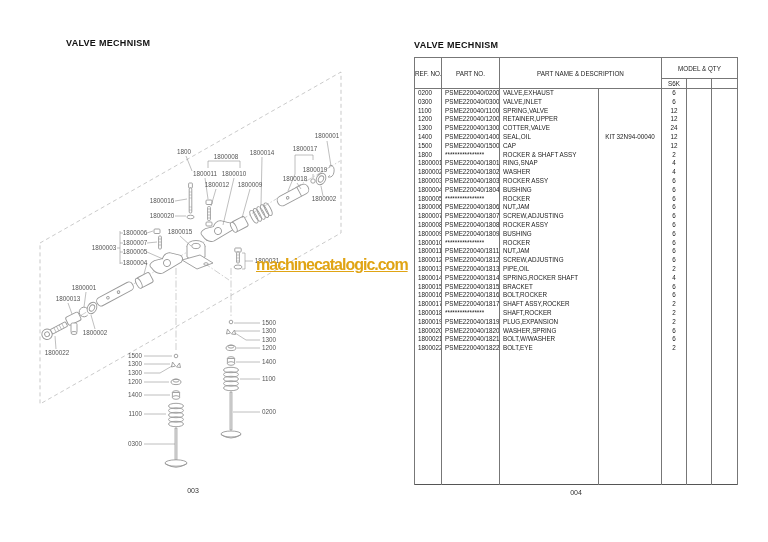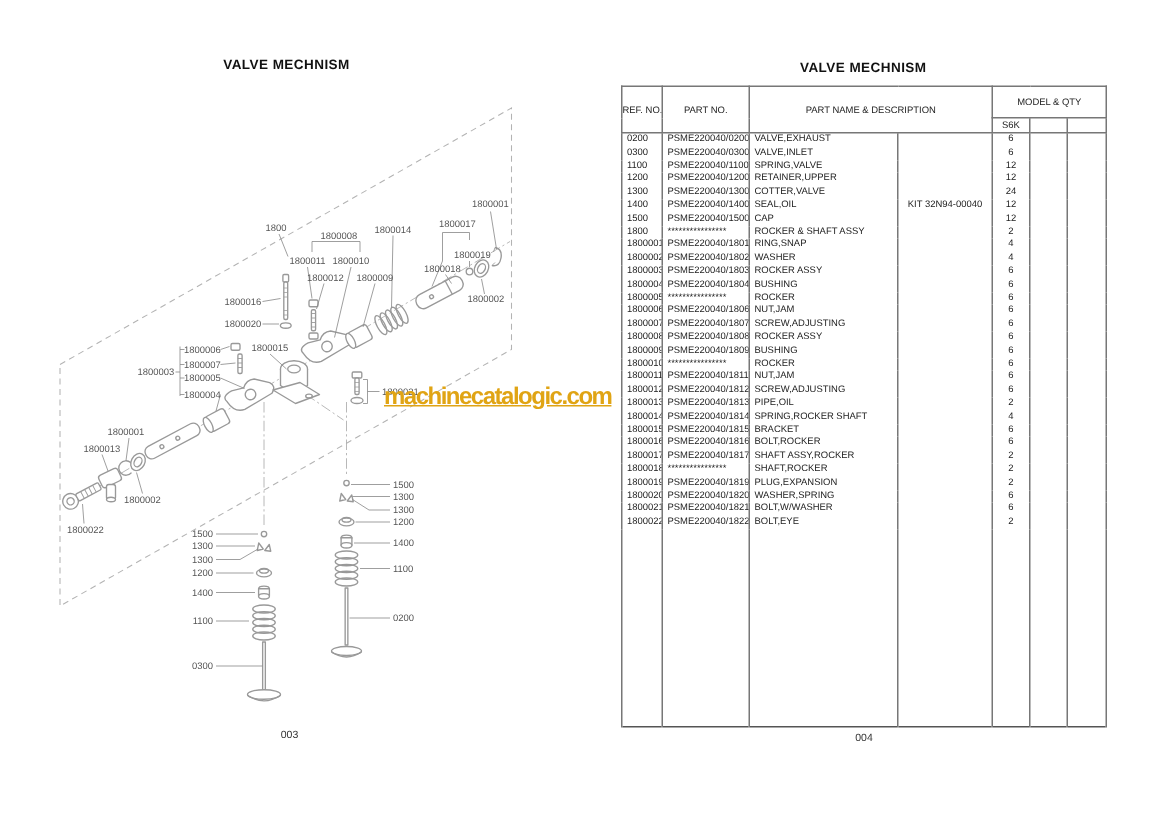--- a/index.html
+++ b/index.html
@@ -2,21 +2,21 @@
 <html><head>
 <meta charset="utf-8">
 <style>
   html,body{margin:0;padding:0;}
   body{
     width:768px;height:542px;position:relative;overflow:hidden;
     background:#ffffff;font-family:"Liberation Sans",sans-serif;
   }
   .page-title{
     position:absolute;font-weight:bold;font-size:9px;color:#111;
-    text-align:center;letter-spacing:.3px;
+    text-align:left;letter-spacing:.3px;
   }
   #left-title{left:66px;top:38px;width:250px;}
   #right-title{left:414px;top:40px;width:323px;}
   .page-number{position:absolute;font-size:7px;color:#333;text-align:center;width:40px;}
   #left-pageno{left:173px;top:487px;}
   #right-pageno{left:556px;top:489px;}
   #diagram{position:absolute;left:0;top:0;}
   #parts-table{
     position:absolute;left:414px;top:57px;width:323px;
     border-collapse:collapse;table-layout:fixed;

